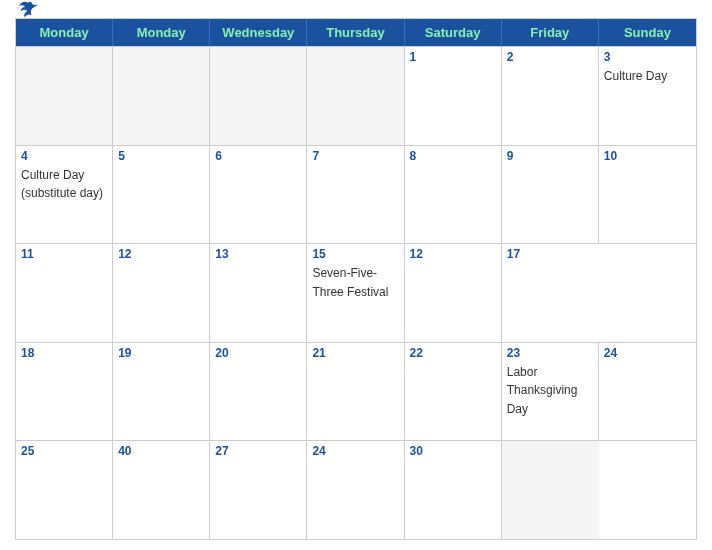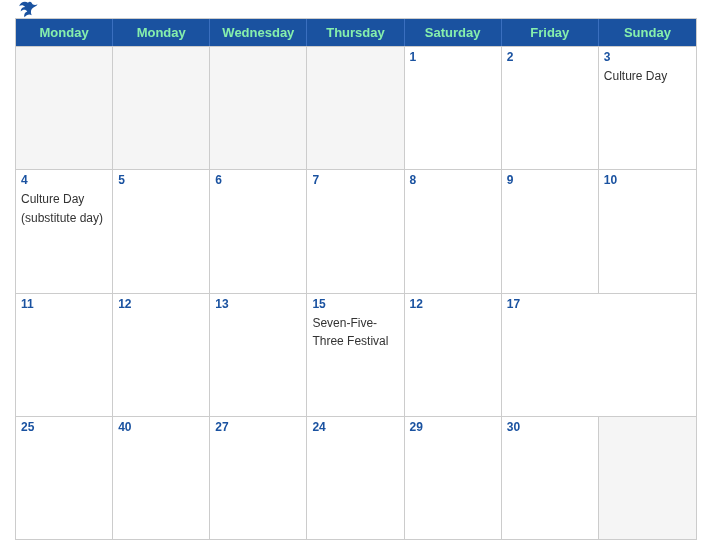--- a/index.html
+++ b/index.html
@@ -201,33 +201,51 @@
           <div class="cal-cell"><span class="day-number">15</span><span class="event-text">Seven-Five-Three Festival</span></div>
           <div class="cal-cell">
             <span class="day-number">12</span>
           </div>
           <div class="cal-cell">
             <span class="day-number">17</span>
           </div>
         </div>
         <div class="cal-row">
           <div class="cal-cell">
+            <span class="day-number">18</span>
+          </div>
+          <div class="cal-cell">
+            <span class="day-number">19</span>
+          </div>
+          <div class="cal-cell">
+            <span class="day-number">20</span>
+          </div>
+          <div class="cal-cell">
+            <span class="day-number">21</span>
+          </div>
+          <div class="cal-cell">
+            <span class="day-number">22</span>
+          </div>
+          <div class="cal-cell"><span class="day-number">23</span><span class="event-text">Labor Thanksgiving Day</span></div>
+          <div class="cal-cell">
+            <span class="day-number">24</span>
+          </div>
+        </div>
+        <div class="cal-row">
+          <div class="cal-cell">
             <span class="day-number">25</span>
           </div>
           <div class="cal-cell">
             <span class="day-number">40</span>
           </div>
           <div class="cal-cell">
             <span class="day-number">27</span>
           </div>
           <div class="cal-cell">
             <span class="day-number">24</span>
-          </div>
-          <div class="cal-cell">
-            <span class="day-number">29</span>
           </div>
           <div class="cal-cell">
             <span class="day-number">30</span>
           </div>
           <div class="cal-cell empty"></div>
         </div>
       </div>
   </div>
 </div>
 

